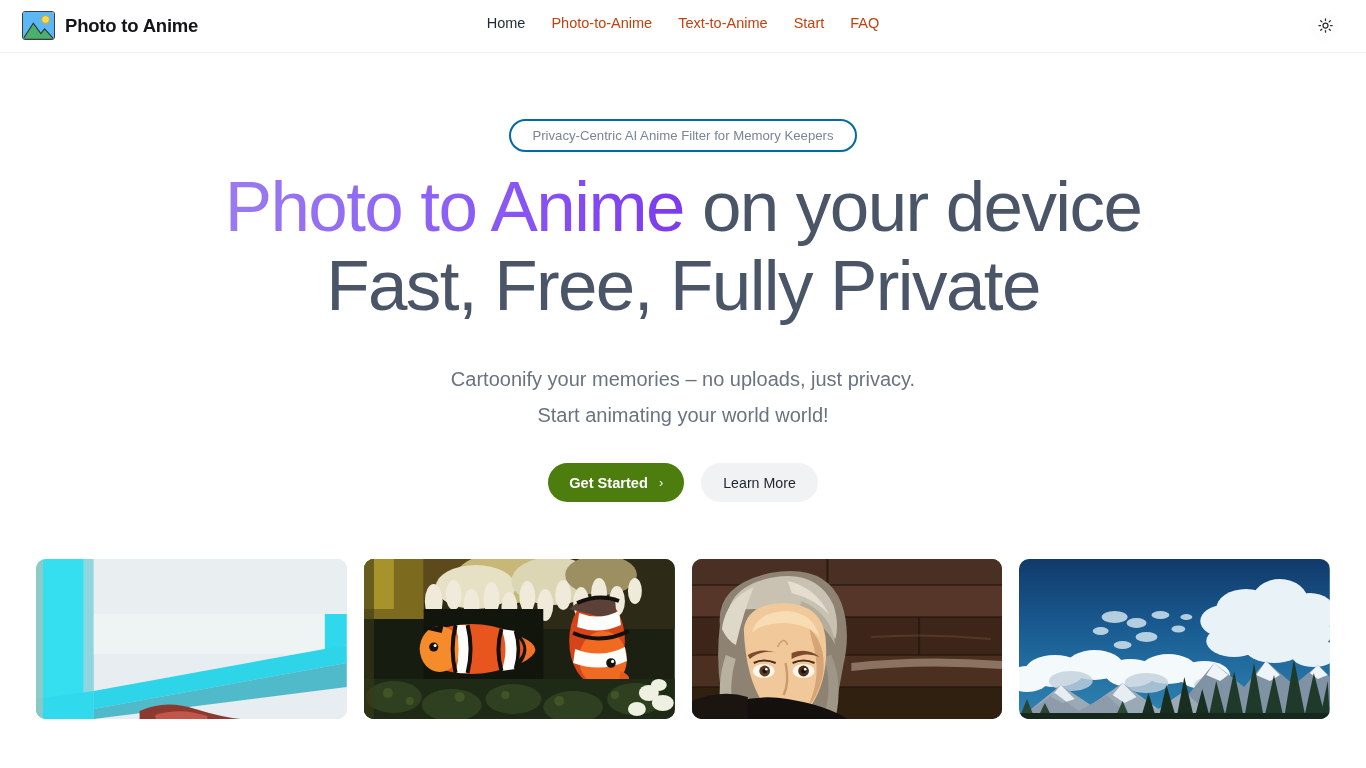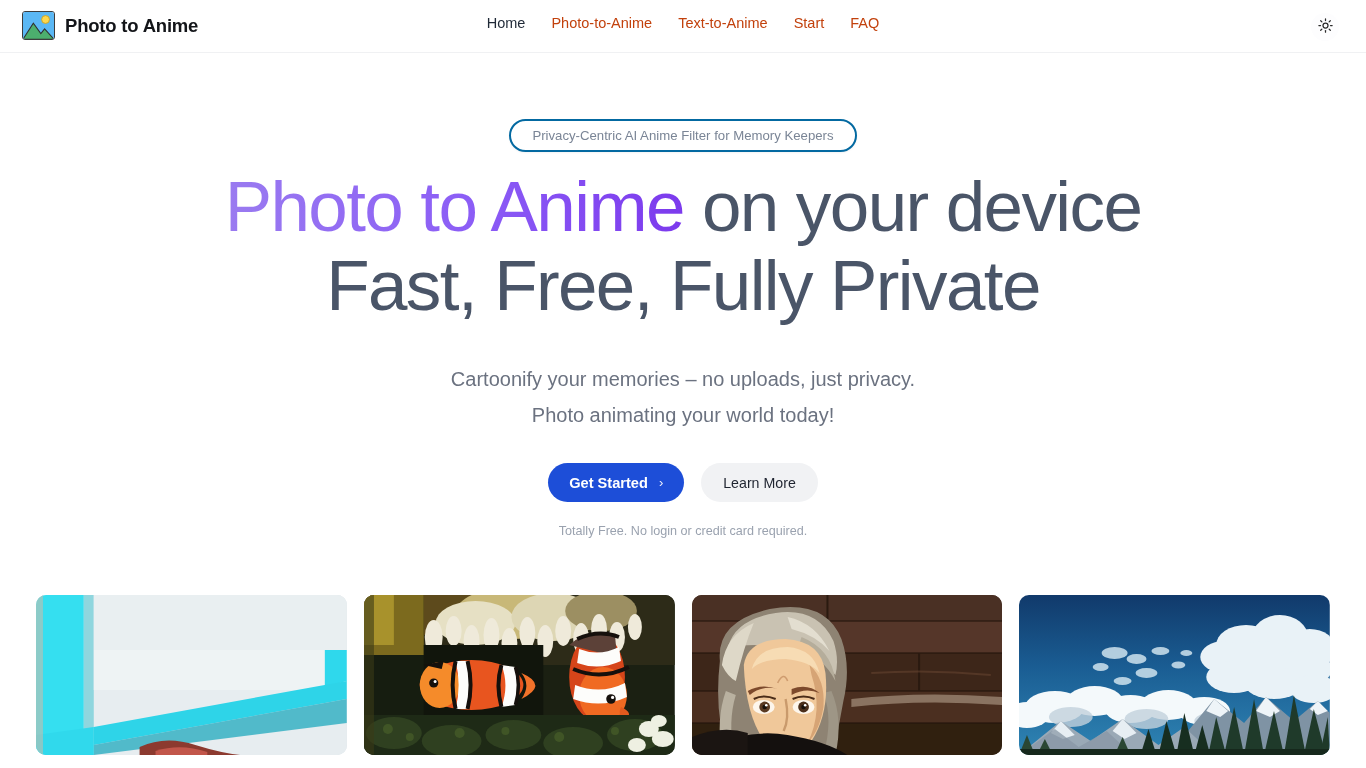--- a/index.html
+++ b/index.html
@@ -150,21 +150,21 @@
     cursor: pointer;
     display: inline-flex;
     align-items: center;
     justify-content: center;
     white-space: nowrap;
   }
 
   .btn-primary {
     height: 39px;
     padding: 0 21px;
-    background: #1d4ed8;
+    background: #4d7c0f;
     color: #ffffff;
     font-size: 14.6px;
     font-weight: bold;
     gap: 11px;
   }
   .btn-primary .chev { font-size: 13px; font-weight: normal; opacity: .92; }
 
   .btn-secondary {
     height: 39px;
     padding: 13px 22px;
@@ -246,32 +246,31 @@
 
   <div class="hero-badge">Privacy-Centric AI Anime Filter for Memory Keepers</div>
 
   <h1 class="hero-title">
     <span class="grad-text">Photo to Anime</span><span> on your device</span><br>
     <span>Fast, Free, Fully Private</span>
   </h1>
 
   <p class="hero-sub">
     <span>Cartoonify your memories – no uploads, just privacy.</span><br>
-    <span>Photo animating your world today!</span>
+    <span>Start animating your world world!</span>
   </p>
 
   <div class="hero-actions">
     <button class="btn btn-primary">
       <span>Get Started</span>
       <span class="chev">›</span>
     </button>
     <button class="btn btn-secondary">Learn More</button>
   </div>
 
-  <p class="hero-note">Totally Free. No login or credit card required.</p>
 
 </section>
 
 <section class="gallery">
 
   <div class="gallery-card">
     <svg viewBox="0 0 312 160" preserveAspectRatio="none" xmlns="http://www.w3.org/2000/svg">
       <rect width="312" height="160" fill="#dfe6ea"></rect>
       <rect x="0" y="0" width="312" height="160" fill="#e7edf0"></rect>
       <path d="M0 0 H48 V160 H0 Z" fill="#35dff0"></path>

